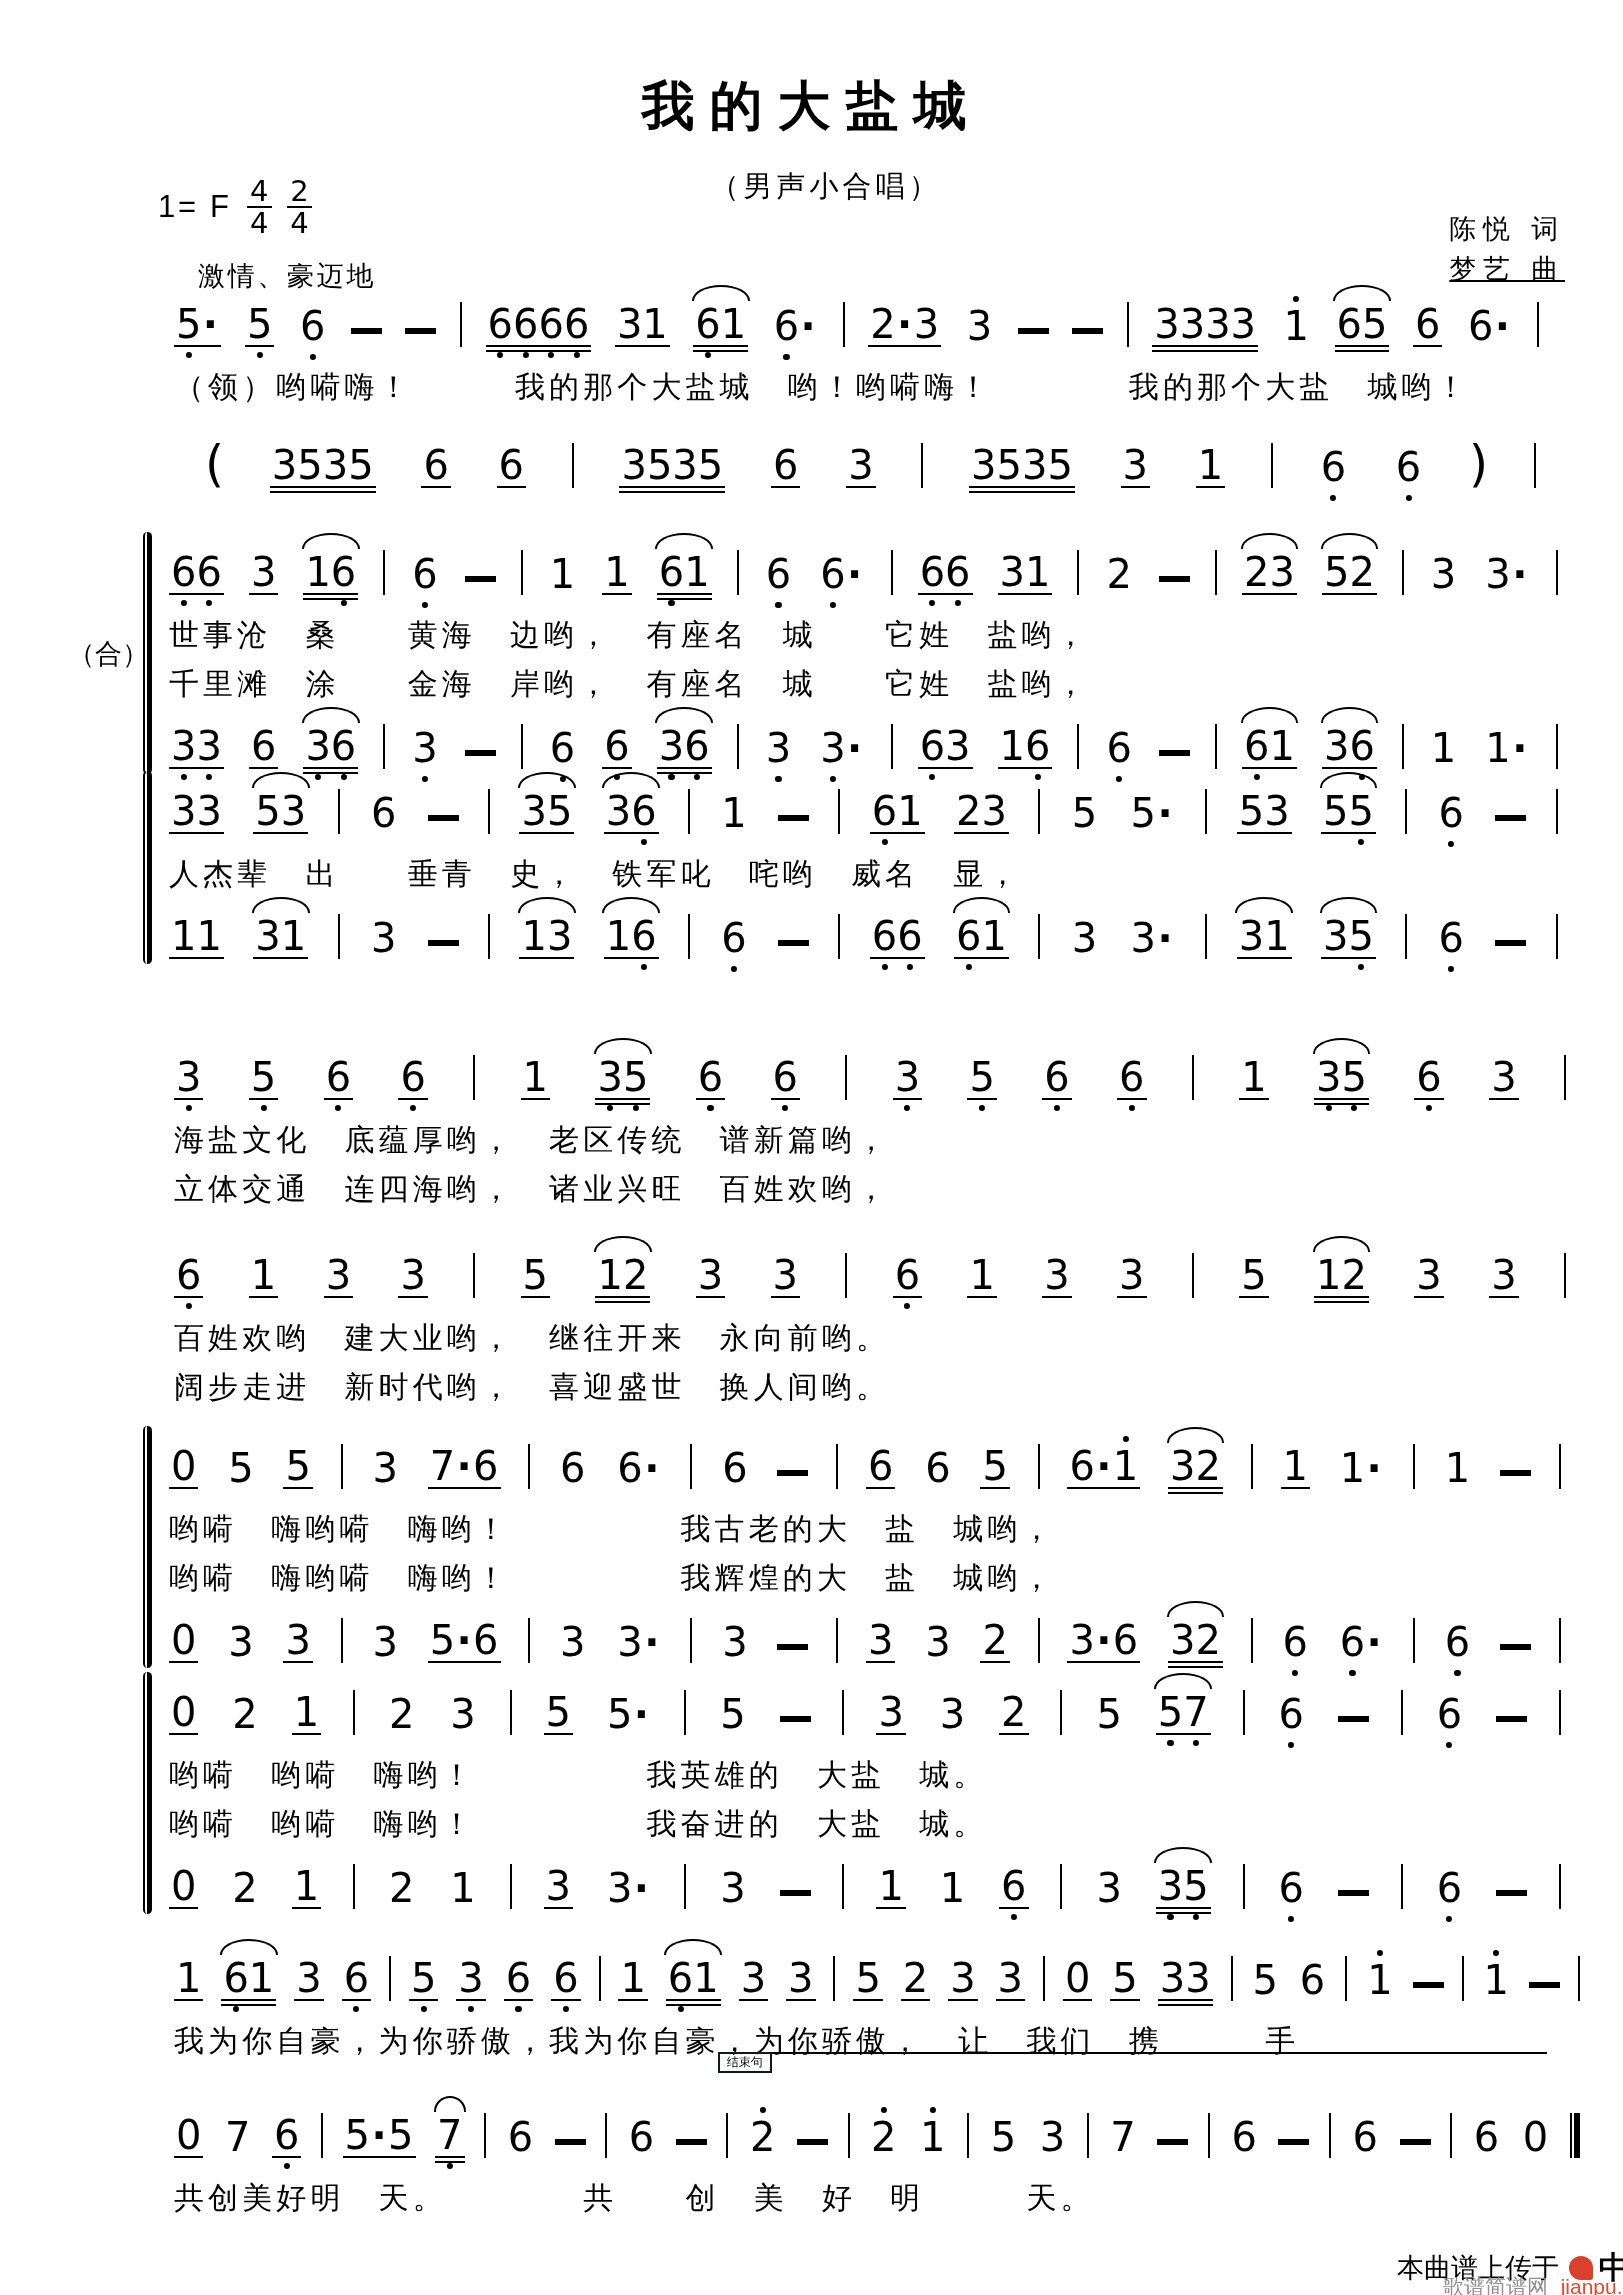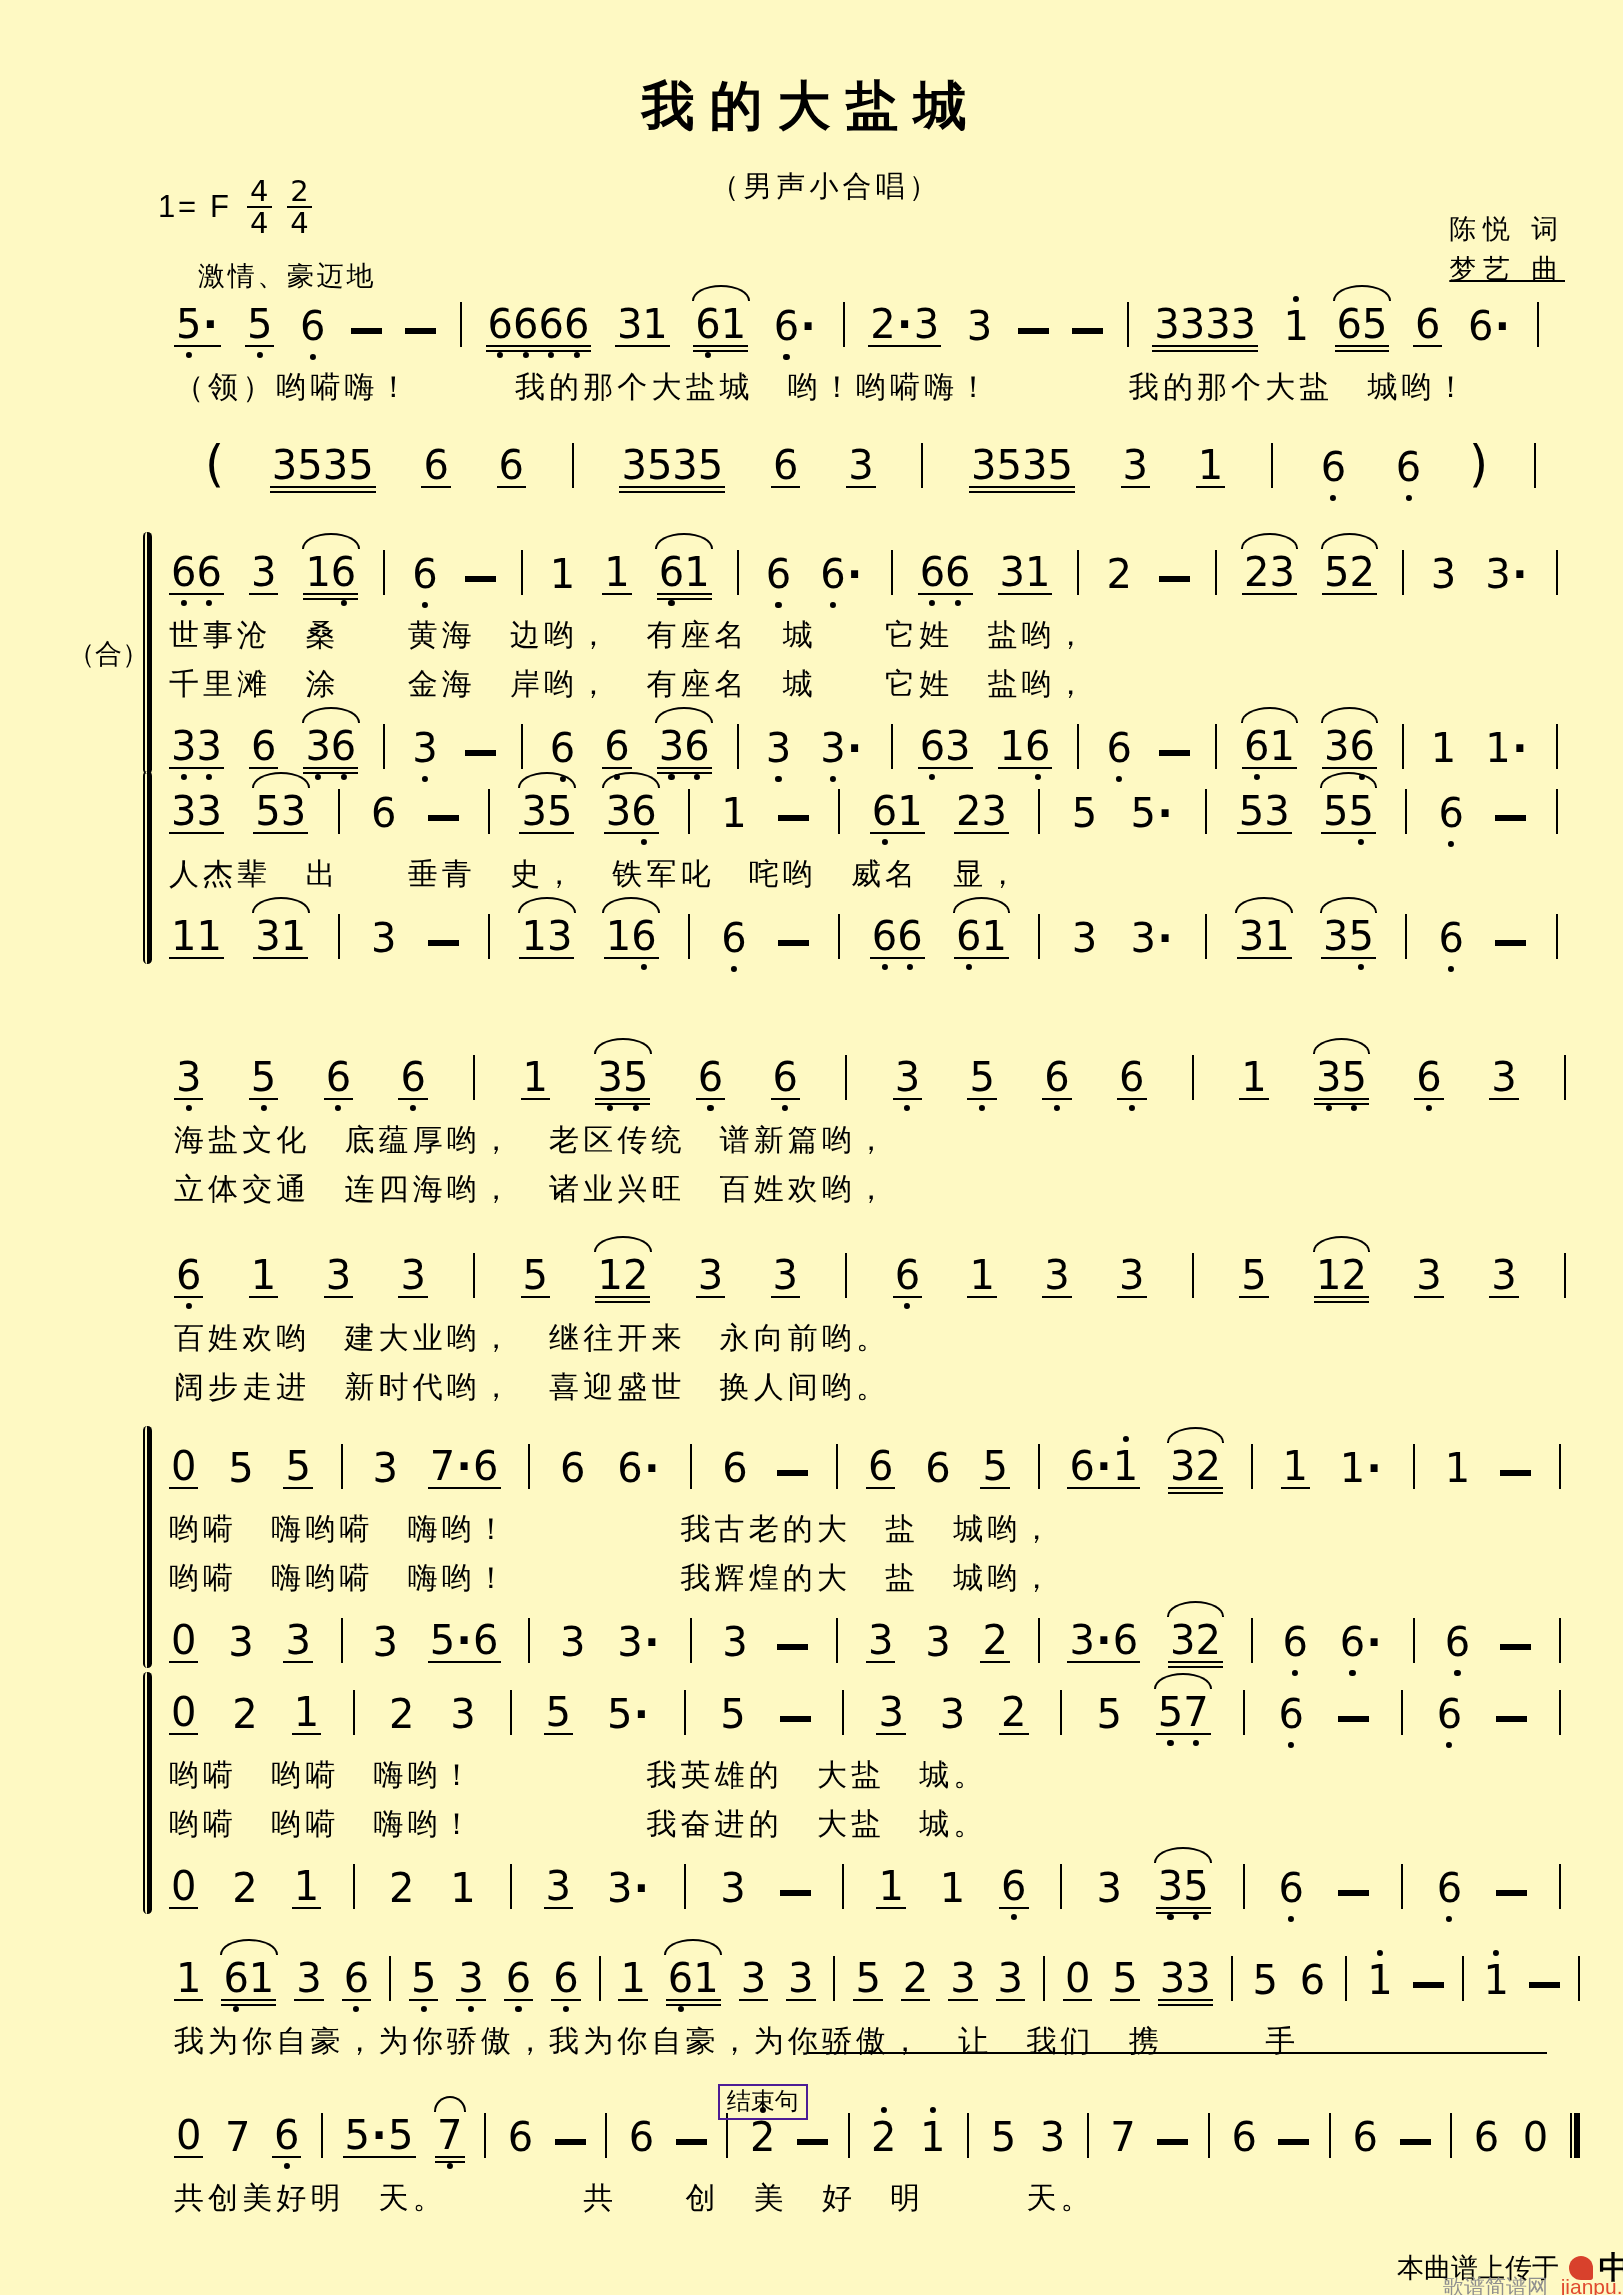--- a/index.html
+++ b/index.html
@@ -1,16 +1,16 @@
 <!DOCTYPE html>
 <html style="font-size:11px"><head>
 <meta charset="utf-8">
 <style>
   html,body{margin:0;padding:0;background:#e8e8e8;}
-  #page{position:relative;width:1623px;height:2295px;background:#fef9c3;overflow:hidden;
+  #page{position:relative;width:1623px;height:2295px;background:#ffffff;overflow:hidden;
         color:#000;font-family:"Liberation Sans",sans-serif;}
   
   .title{position:absolute;top:71px;left:0;right:0;text-align:center;
          font-size:53px;font-weight:bold;letter-spacing:15px;}
   .subtitle{position:absolute;top:167px;left:0;right:0;text-align:center;
             font-size:29px;letter-spacing:4.1px;padding-left:29px;}
   .keyline{position:absolute;top:176px;left:158px;font-size:31px;display:flex;align-items:center;}
   .keysig{letter-spacing:2.7px;}
   .ts{display:inline-flex;flex-direction:column;align-items:center;margin-left:15px;
       font-size:29px;line-height:1.05;font-family:"DejaVu Sans",sans-serif;}
@@ -38,21 +38,21 @@
   .bar{width:2px;height:45px;background:#000;}
   .fbar{width:10.2px;height:45px;border-left:2.7px solid #000;border-right:6.1px solid #000;box-sizing:border-box;}
   .dash{width:31px;height:5.5px;background:#000;margin-bottom:13.7px;}
   .paren{font-size:49px;line-height:0.95;align-self:flex-end;}
   .brace{position:absolute;left:-26px;top:2.7px;bottom:5.5px;width:9px;box-sizing:border-box;
          border-left:2px solid #000;border-right:5.5px solid #000;border-radius:5.5px;}
   .syslabel{position:absolute;left:-101px;top:50%;transform:translateY(-50%);
             font-size:27px;letter-spacing:0;}
   
   .ending-bracket{position:absolute;left:718px;top:2052px;width:829px;display:flex;align-items:flex-start;}
-  .ending-bracket .box{border:2px solid #4c1d95;font-size:24px;padding:1.4px 6.8px;line-height:1.2;margin-top:32px;}
+  .ending-bracket .box{border:2px solid #0f172a;font-size:12px;padding:1.4px 6.8px;line-height:1.2;}
   .ending-bracket .line{flex:1;border-top:2px solid #000;}
   
   .wm1{position:absolute;top:2247px;left:1397px;font-size:27px;white-space:nowrap;display:flex;align-items:center;}
   .wm1 .logo-icon{display:inline-block;width:24.6px;height:24.6px;border-radius:50% 50% 2.7px 50%;
                   margin:0 5.5px 0 9.6px;}
   .wm1 .logo-black{font-weight:bold;font-size:31px;}
   .wm2{position:absolute;top:2273px;left:1443px;font-size:21px;white-space:nowrap;}
 </style>
 </head>
 <body>

